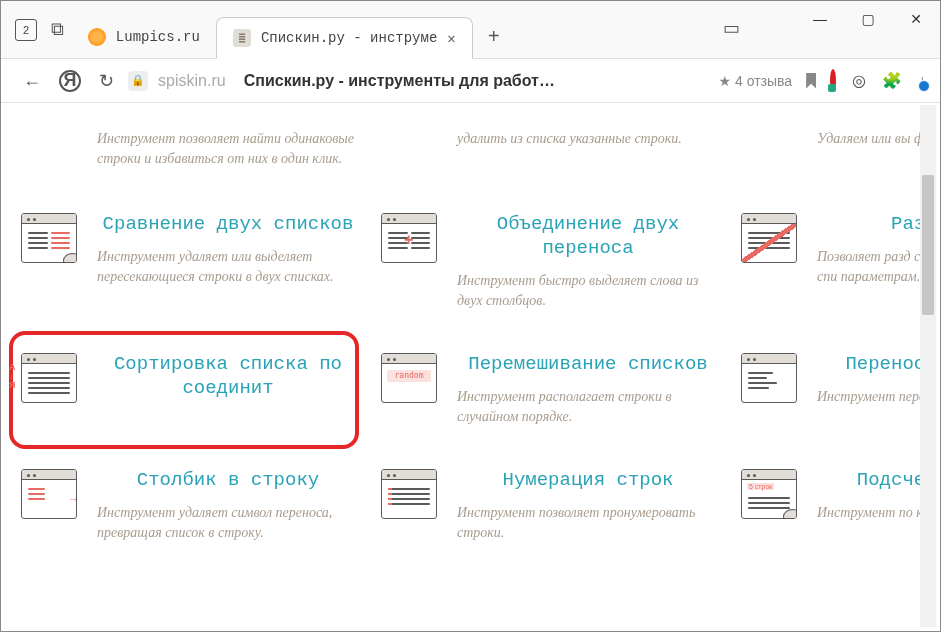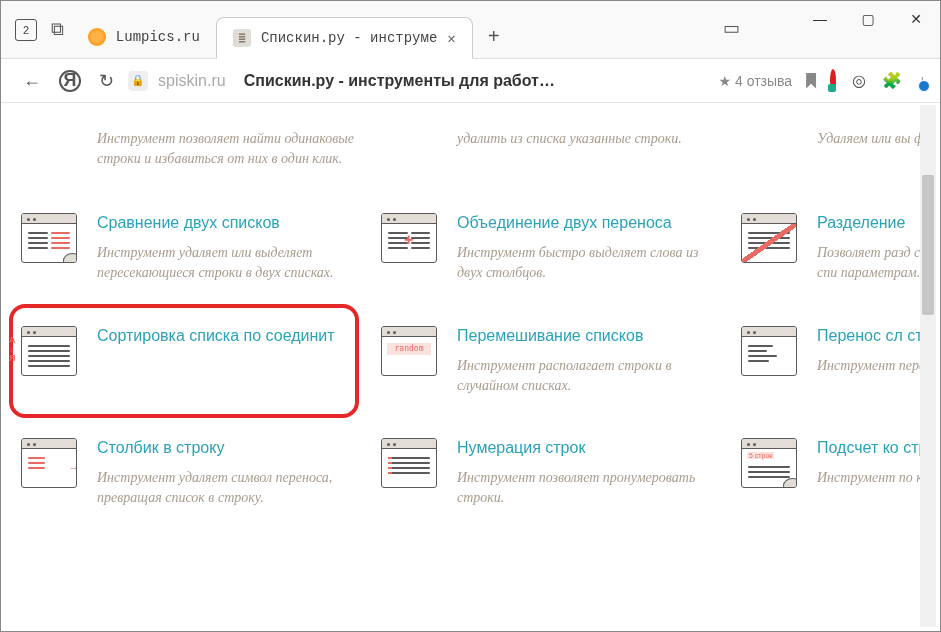--- a/index.html
+++ b/index.html
@@ -95,26 +95,27 @@
   .cell {
     display:flex;
     gap: 18px;
     padding: 14px 6px 18px 6px;
     align-items:flex-start;
   }
   .cell .thumb { width:58px; height:52px; flex-shrink:0; }
   .cell .texts { flex:1; }
   .cell h3 {
     color:#2aa3b7;
-    font-family: Liberation Sans, sans-serif;
+    font-family: Liberation Mono, monospace;
     font-weight:normal;
-    font-size:16px;
+    font-size:19px;
     line-height:1.25;
     margin-bottom:10px;
     cursor:pointer;
+    text-align:center;
   }
   .cell p {
     color:#a89c8e;
     font-family: Georgia, "Times New Roman", serif;
     font-style: italic;
     font-size: 14px;
     line-height:1.45;
   }
 
   .highlighted {
@@ -338,21 +339,21 @@
     </div>
     <div class="cell">
       <div class="thumb">
         <div class="winthumb">
             <div class="tbar"></div>
             <div class="randlabel">random</div>
           </div>
       </div>
       <div class="texts">
         <h3>Перемешивание списков</h3>
-        <p>Инструмент располагает строки в случайном списках.</p>
+        <p>Инструмент располагает строки в случайном порядке.</p>
       </div>
     </div>
     <div class="cell">
       <div class="thumb">
         <div class="winthumb">
             <div class="tbar"></div>
             <div class="body lines">
               <span style="width:60%"></span>
               <span style="width:45%"></span>
               <span style="width:70%"></span>

